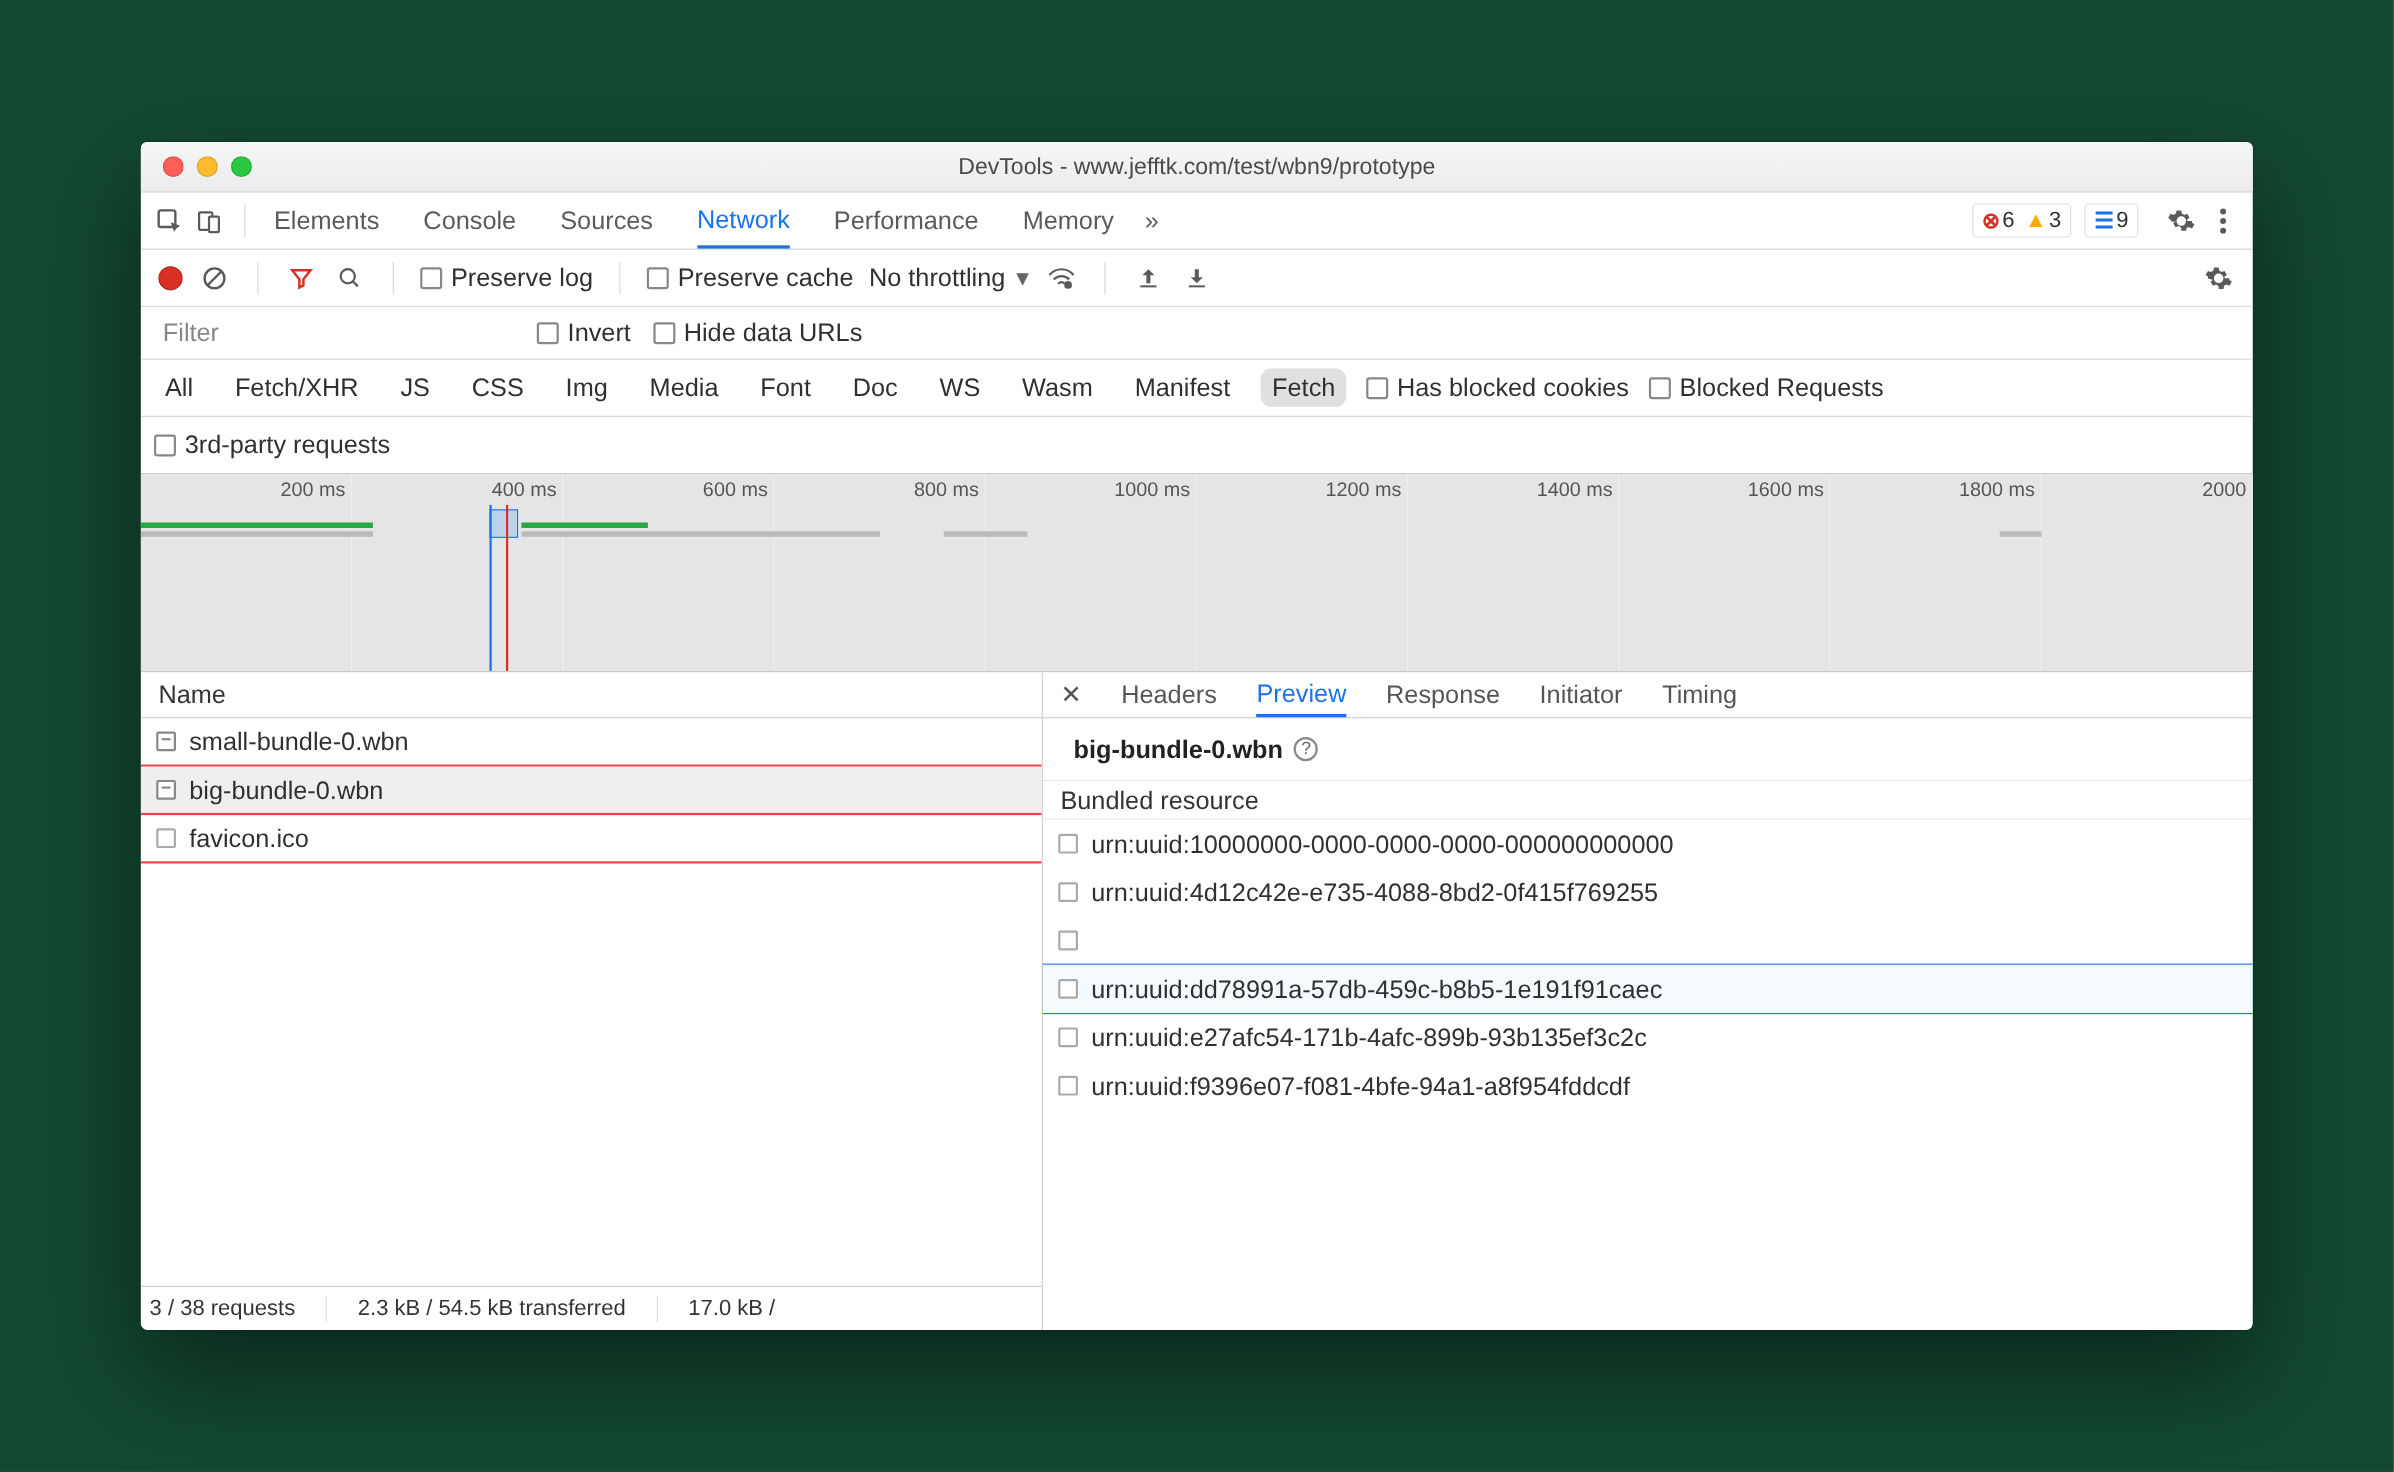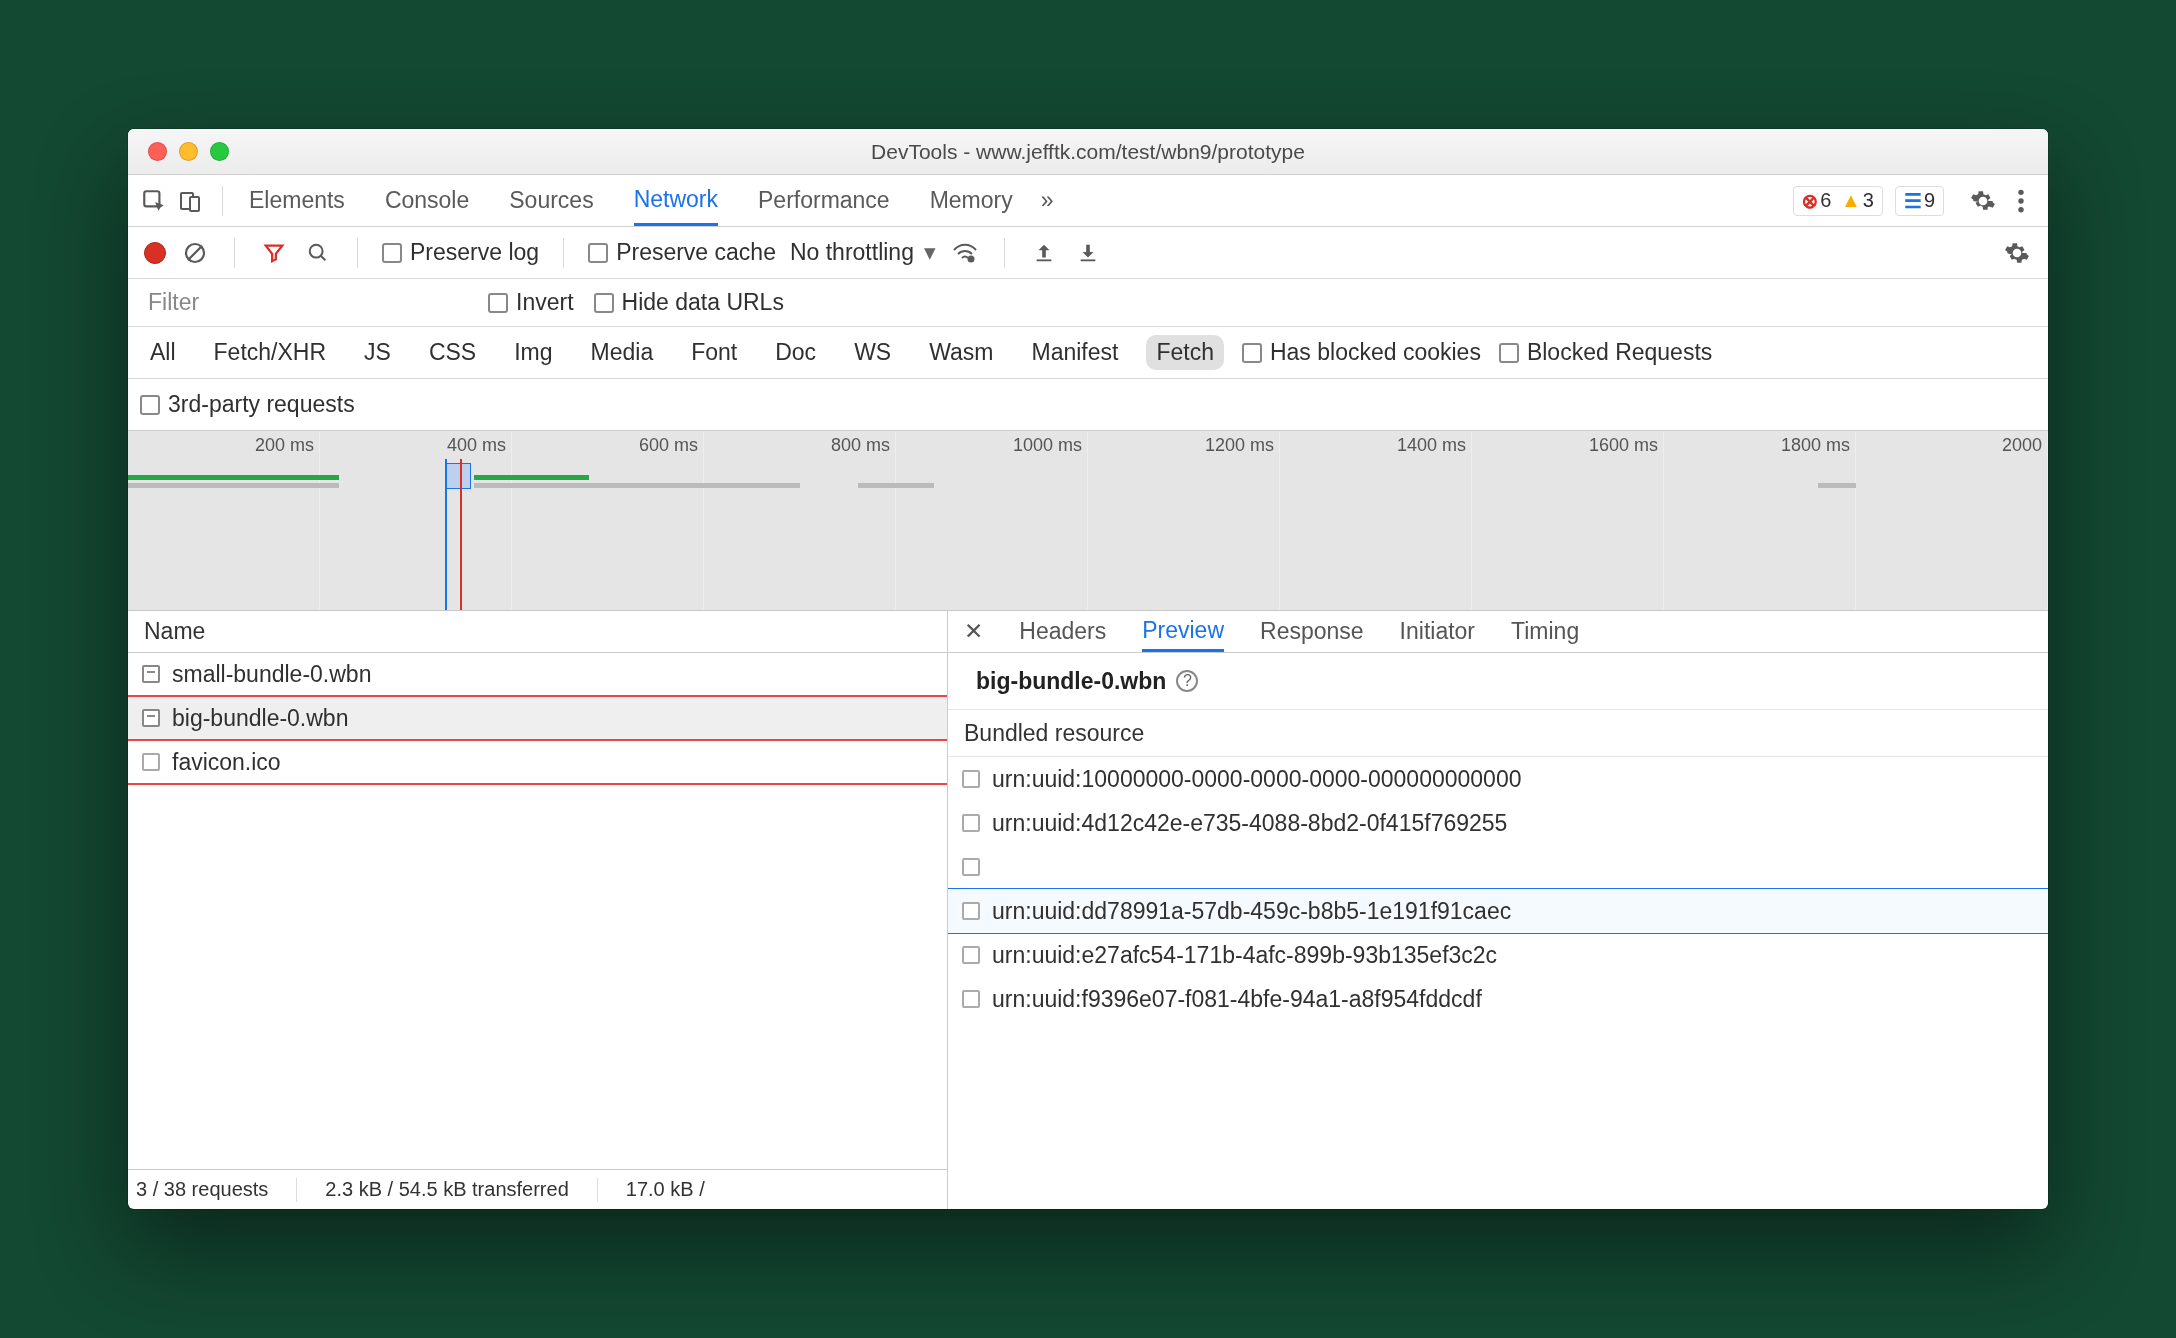--- a/index.html
+++ b/index.html
@@ -121,21 +121,21 @@
   .status-bar .sep2{ width:1px; height:24px; background:#ddd;}
 
   
   .right-pane { flex:1; display:flex; flex-direction:column; min-width:0;}
   .dtabs { height:42px; border-bottom:1px solid #ccc; display:flex; align-items:center; gap:36px; padding:0 16px;}
   .dtabs .close{ color:#555; cursor:pointer; }
   .dtab{ color:#555; cursor:pointer; height:100%; display:flex; align-items:center;}
   .dtab.active{ color:#1a73e8; border-bottom:3px solid #1a73e8; }
   .res-title{ height:56px; display:flex; align-items:center; gap:10px; padding:0 28px; font-weight:700; color:#222; }
   .res-title .help{ width:22px;height:22px;border:2px solid #888;border-radius:50%; display:flex;align-items:center;justify-content:center; font-size:16px; color:#666; font-weight:400;}
-  .sect-head{ height:48px; display:flex; align-items:center; padding:12px 16px; border-top:1px solid #e5e5e5; border-bottom:1px solid #e5e5e5; color:#333;}
+  .sect-head{ height:36px; display:flex; align-items:center; padding:12px 16px; border-top:1px solid #e5e5e5; border-bottom:1px solid #e5e5e5; color:#333;}
   .res-list{ overflow:auto;}
   .res-row{ height:44px; display:flex; align-items:center; padding:0 14px; gap:12px; cursor:pointer;}
   .res-row.hl{ outline:1px solid #1a73e8; background:#f5faff;}
 
   svg{display:block;}
 </style>
 </head>
 <body>
 
 <div class="stage">

